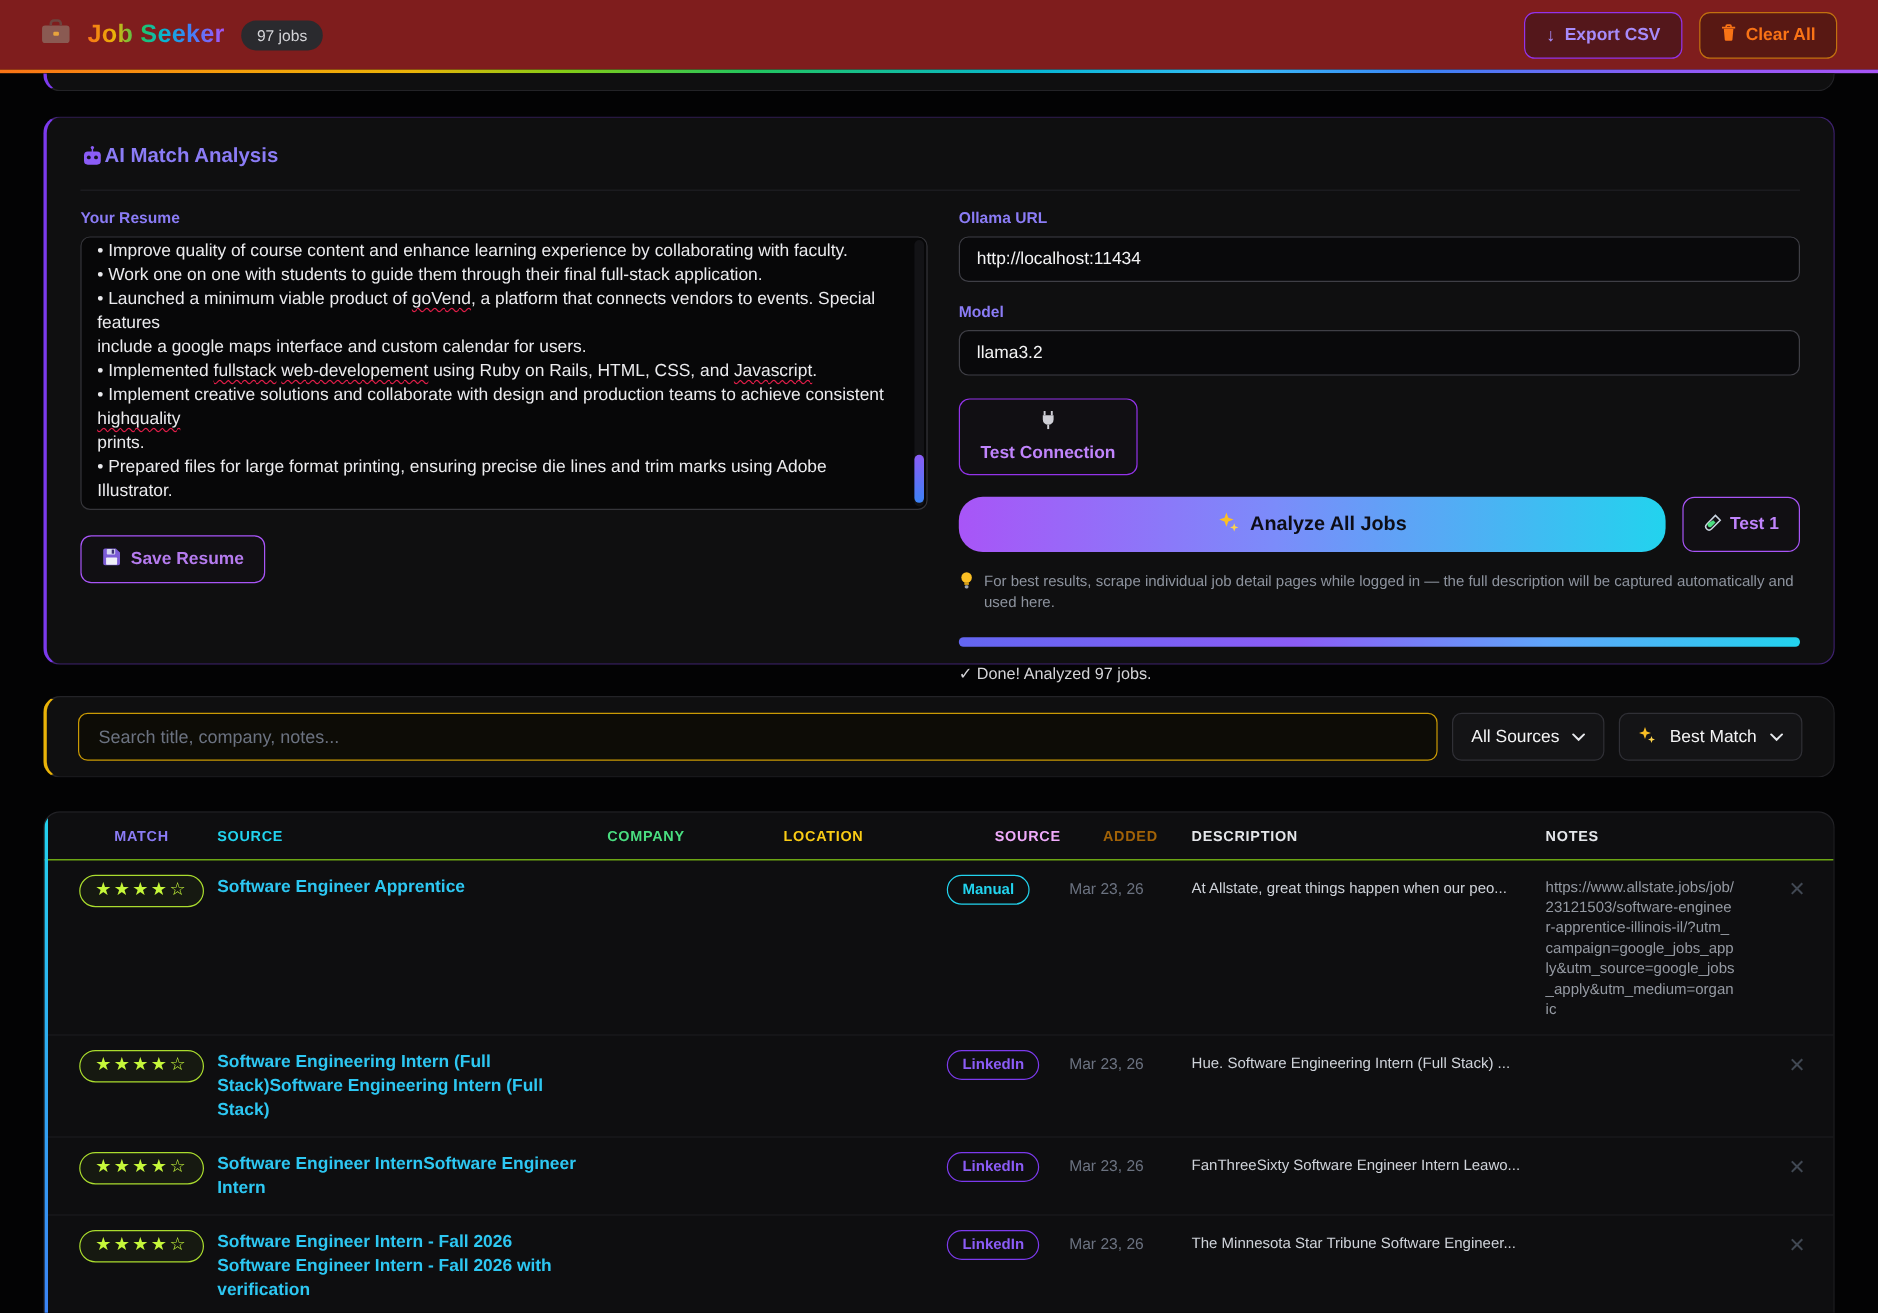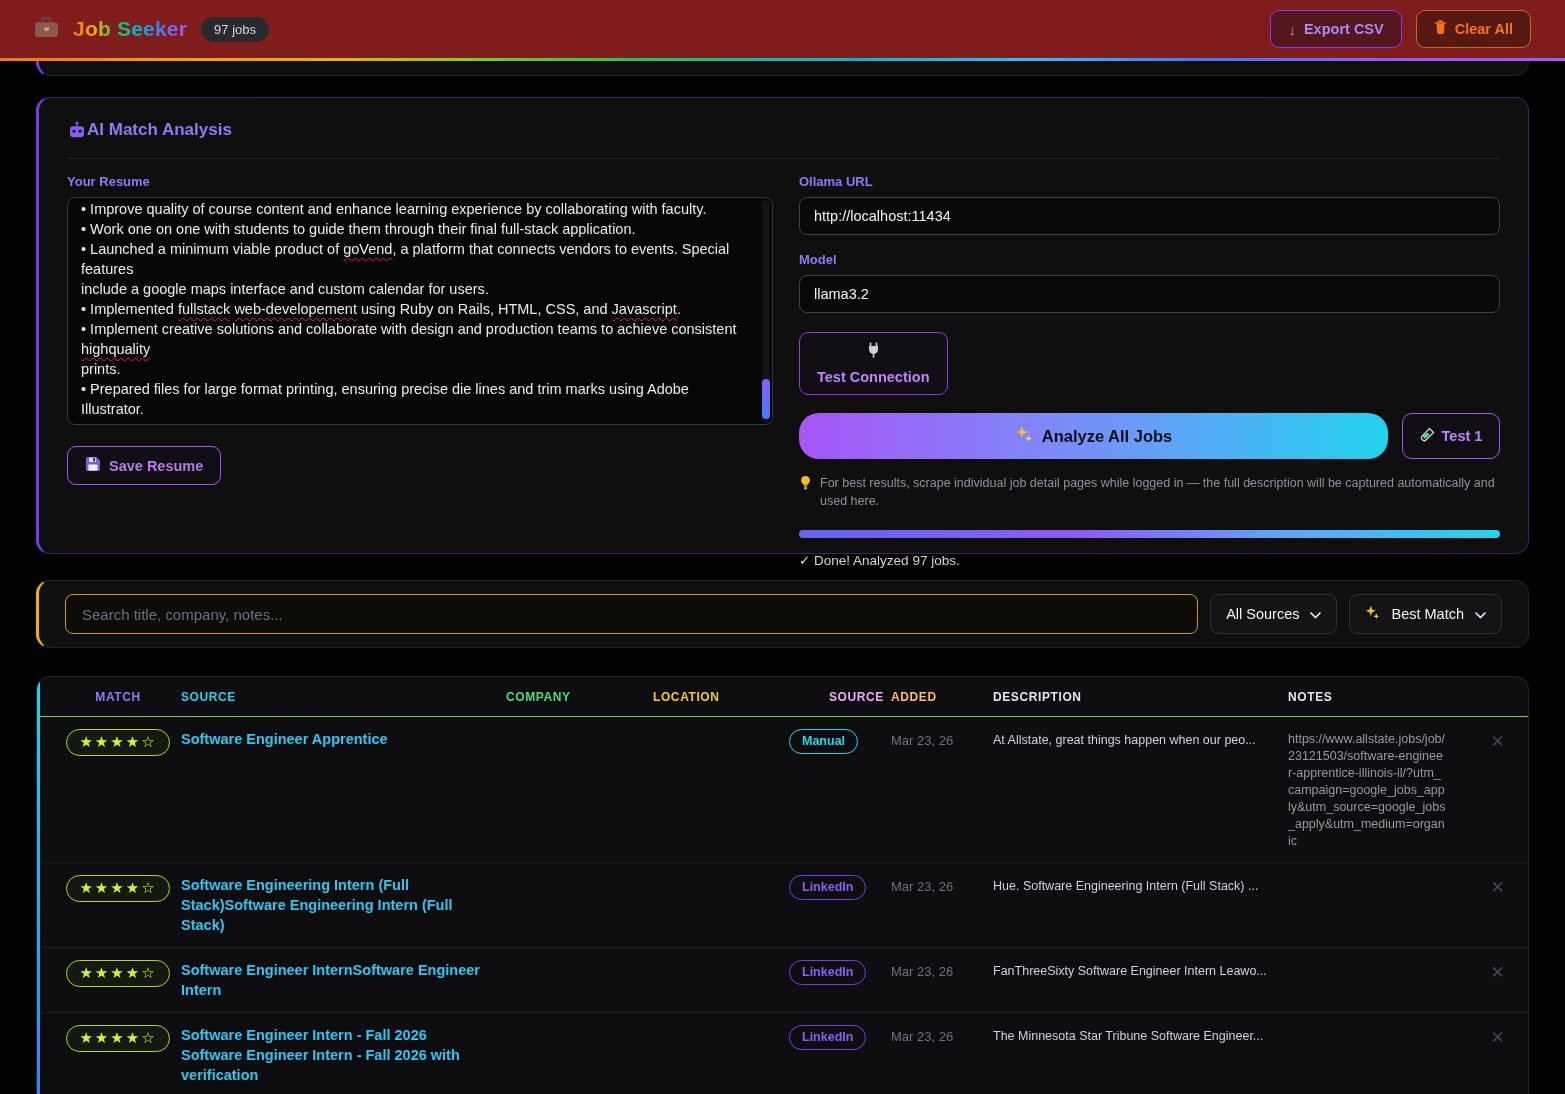--- a/index.html
+++ b/index.html
@@ -61,21 +61,21 @@
   .table-panel { margin-top:28px; position:relative; background:#0e0e10; border:1px solid #232327; border-bottom:none; border-radius:14px 14px 0 0; height:424px; overflow:hidden; }
   .table-panel::before { content:""; position:absolute; left:0; top:0; bottom:0; width:3px; background:linear-gradient(180deg,#22d3ee,#3b82f6); border-radius:14px 0 0 0; }
   .tgrid { display:grid; grid-template-columns:126px 325px 147px 136px 102px 102px 295px 179px 1fr; align-items:start; padding-left:18px; }
   .thead { height:40px; align-items:center; border-bottom:1px solid #84cc16; }
   .th { font-size:12px; font-weight:800; letter-spacing:.6px; }
   .th-match { text-align:center; color:#8b7cf6; }
   .th-title { color:#22d3ee; }
   .th-company { color:#4ade80; }
   .th-location { color:#facc15; }
   .th-source { color:#f0abfc;margin-left:40px; }
-  .th-added { color:#fdba74; }
+  .th-added { color:#a16207;text-align:center; }
   .th-desc, .th-notes { color:#e5e7eb; }
 
   .trow { padding-top:12px; padding-bottom:12px; border-bottom:1px solid #1c1c1f; }
   .td-match { text-align:center; }
   .stars-badge { display:inline-block; padding:3px 12px 5px; border:1.5px solid #aadc2e; border-radius:999px; color:#c6f83a; font-size:15px; letter-spacing:2px; background:rgba(182,240,40,.05); line-height:17px; }
   .td-title { color:#2dc7f2; font-weight:700; font-size:14.5px; line-height:20px; padding-right:22px; white-space:pre-line; cursor:pointer; }
   .td-company, .td-location { color:#b9bec7; font-size:13px; }
   .src-badge { display:inline-block; padding:3px 12px 4px; border-radius:999px; font-weight:700; font-size:12.5px; border:1.5px solid; line-height:16px; }
   .src-manual { color:#22d3ee; border-color:#22d3ee; }
   .src-linkedin { color:#8b5cf6; border-color:#7c3aed; }

